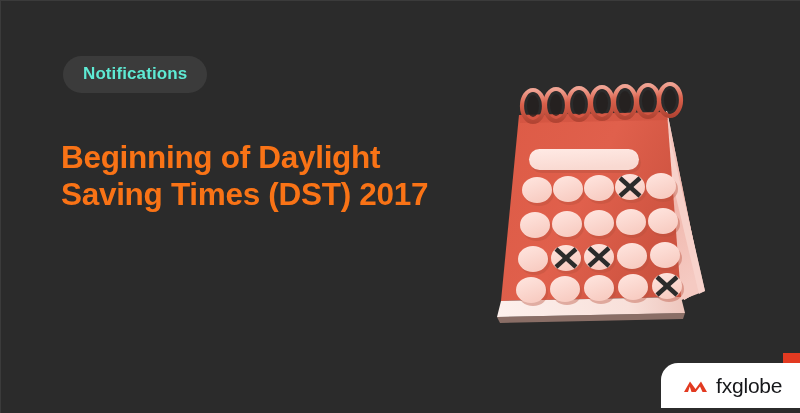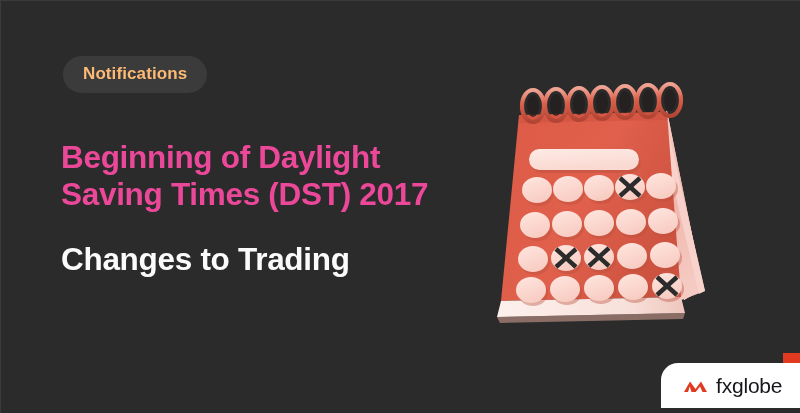--- a/index.html
+++ b/index.html
@@ -23,34 +23,34 @@
     border-left:1px solid #3b3b3b;
   }
 
   
   #notif-pill {
     position:absolute;
     left:62px; top:55px;
     padding:9px 20px 11px 20px;
     background:#3b3b3b;
     border-radius:999px;
-    color:#fdba74;
+    color:#5eead4;
     font-size:17px;
     font-weight:bold;
     letter-spacing:0.1px;
     line-height:1;
     white-space:nowrap;
   }
 
   
   #headline {
     position:absolute;
     left:60px; top:138px;
     width:430px;
-    color:#ec4899;
+    color:#f97316;
     font-size:31.5px;
     font-weight:bold;
     line-height:1.16;
     letter-spacing:-0.3px;
   }
 
   #subhead {
     position:absolute;
     left:60px; top:240px;
     width:400px;
@@ -111,21 +111,20 @@
 <div id="banner">
 
   <div id="notif-pill">Notifications</div>
 
   <div id="headline">
     <div>Beginning of Daylight</div>
     <div>Saving Times (DST) 2017</div>
   </div>
 
   <div id="subhead">
-    <div>Changes to Trading</div>
   </div>
 
   <svg id="calendar-art" viewBox="0 0 270 250">
 
     <defs>
       <linearGradient id="gFront" x1="0" y1="0" x2="1" y2="0.5">
         <stop offset="0%" stop-color="#dd5b46"></stop>
         <stop offset="55%" stop-color="#e0604c"></stop>
         <stop offset="100%" stop-color="#cd5340"></stop>
       </linearGradient>

